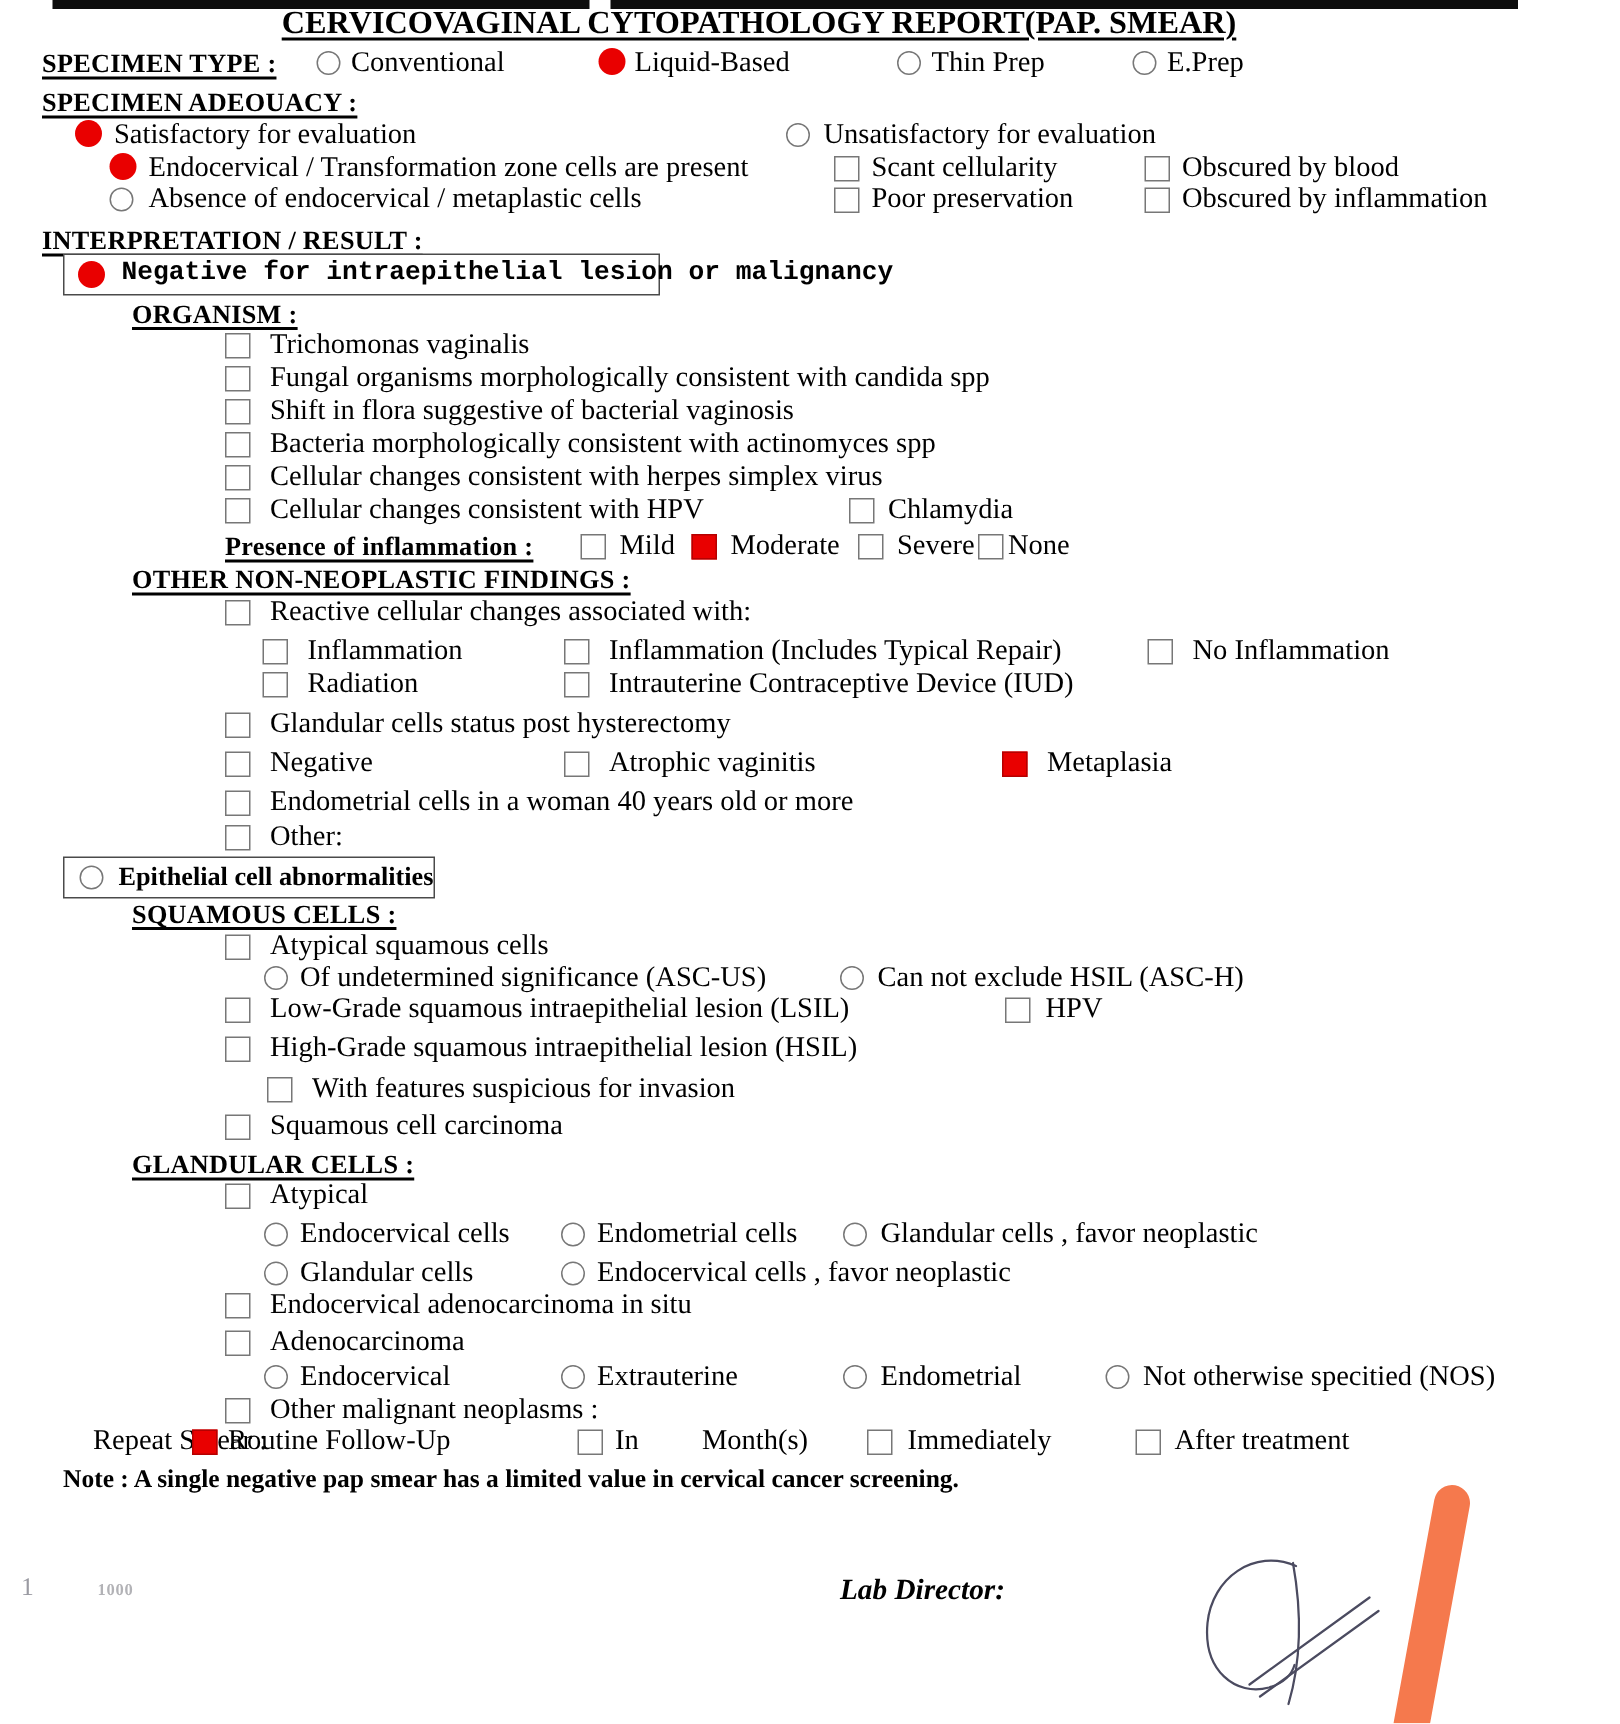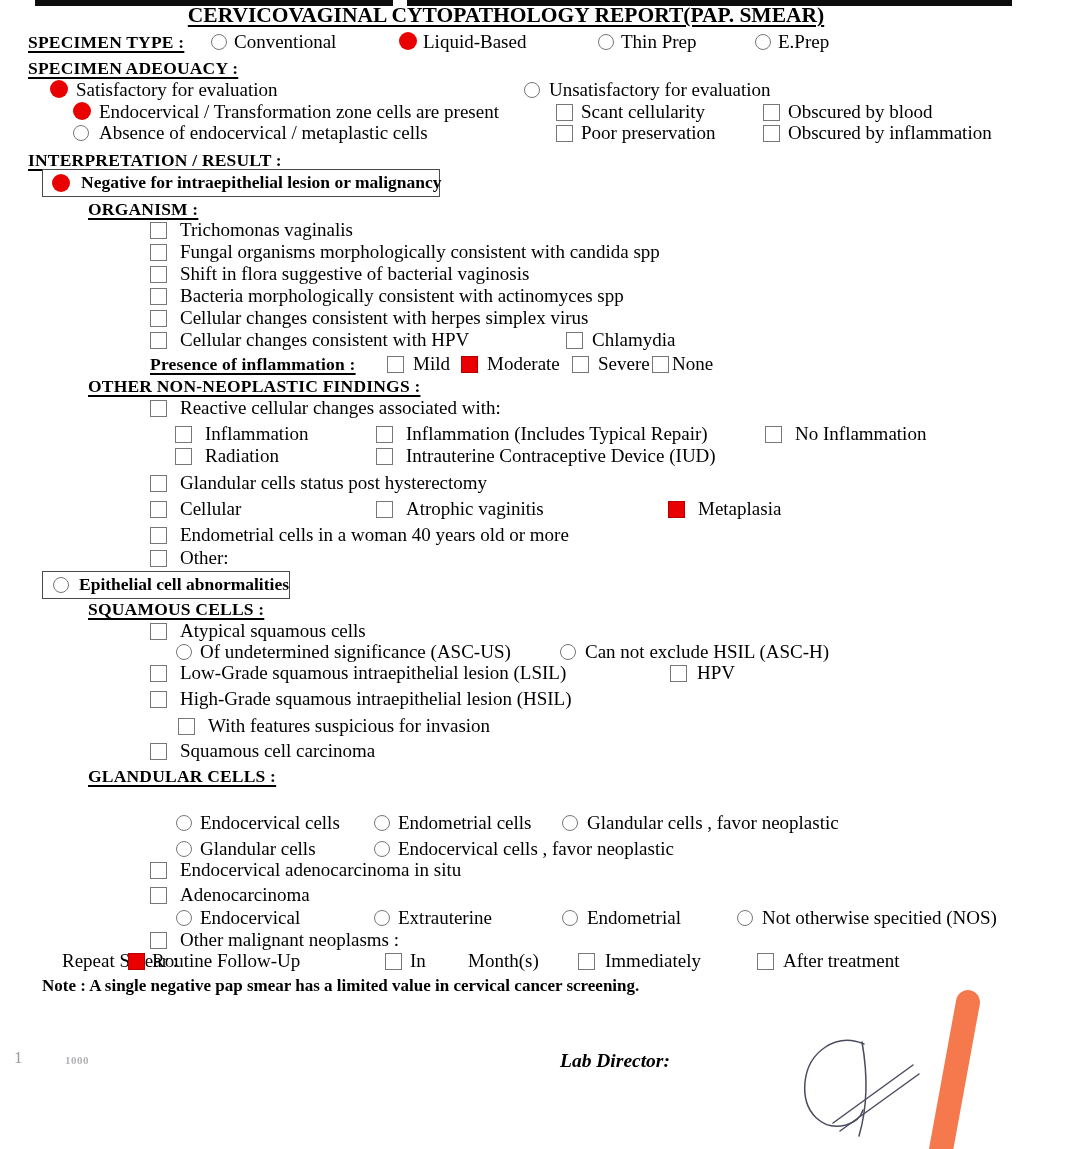--- a/index.html
+++ b/index.html
@@ -70,21 +70,21 @@
     <span class="lb" style="left:99px">Endocervical / Transformation zone cells are present</span>
     <span class="cb" style="left:556px"></span>
     <span class="lb" style="left:581px">Scant cellularity</span>
     <span class="cb" style="left:763px"></span>
     <span class="lb" style="left:788px">Obscured by blood</span>
   </div>
 
   <div class="row" style="top:149px">
     <span class="lb hd" style="left:28px">INTERPRETATION / RESULT :</span>
   </div>
-  <div class="bx" style="top:169px; left:42px; width:396px;">
+  <div class="bx" style="top:169px; left:42px; width:396px;font-family:Liberation Mono, monospace;">
     <span class="rd ck" style="left:9px; top:4px"></span>
     <span class="bxlb" style="left:38px">Negative for intraepithelial lesion or malignancy</span>
   </div>
 
   <div class="row" style="top:198px">
     <span class="lb hd" style="left:88px">ORGANISM :</span>
   </div>
   <div class="row" style="top:219px">
     <span class="cb" style="left:150px"></span>
     <span class="lb" style="left:180px">Trichomonas vaginalis</span>
@@ -143,21 +143,21 @@
     <span class="lb" style="left:205px">Radiation</span>
     <span class="cb" style="left:376px"></span>
     <span class="lb" style="left:406px">Intrauterine Contraceptive Device (IUD)</span>
   </div>
   <div class="row" style="top:472px">
     <span class="cb" style="left:150px"></span>
     <span class="lb" style="left:180px">Glandular cells status post hysterectomy</span>
   </div>
   <div class="row" style="top:498px">
     <span class="cb" style="left:150px"></span>
-    <span class="lb" style="left:180px">Cellular</span>
+    <span class="lb" style="left:180px">Negative</span>
     <span class="cb" style="left:376px"></span>
     <span class="lb" style="left:406px">Atrophic vaginitis</span>
     <span class="cb ck" style="left:668px"></span>
     <span class="lb" style="left:698px">Metaplasia</span>
   </div>
   <div class="row" style="top:524px">
     <span class="cb" style="left:150px"></span>
     <span class="lb" style="left:180px">Endometrial cells in a woman 40 years old or more</span>
   </div>
   <div class="row" style="top:547px">
@@ -197,20 +197,24 @@
     <span class="cb" style="left:178px"></span>
     <span class="lb" style="left:208px">With features suspicious for invasion</span>
   </div>
   <div class="row" style="top:740px">
     <span class="cb" style="left:150px"></span>
     <span class="lb" style="left:180px">Squamous cell carcinoma</span>
   </div>
 
   <div class="row" style="top:765px">
     <span class="lb hd" style="left:88px">GLANDULAR CELLS :</span>
+  </div>
+  <div class="row" style="top:786px">
+    <span class="cb" style="left:150px"></span>
+    <span class="lb" style="left:180px">Atypical</span>
   </div>
   <div class="row" style="top:812px">
     <span class="rd" style="left:176px"></span>
     <span class="lb" style="left:200px">Endocervical cells</span>
     <span class="rd" style="left:374px"></span>
     <span class="lb" style="left:398px">Endometrial cells</span>
     <span class="rd" style="left:562px"></span>
     <span class="lb" style="left:587px">Glandular cells , favor neoplastic</span>
   </div>
   <div class="row" style="top:838px">

